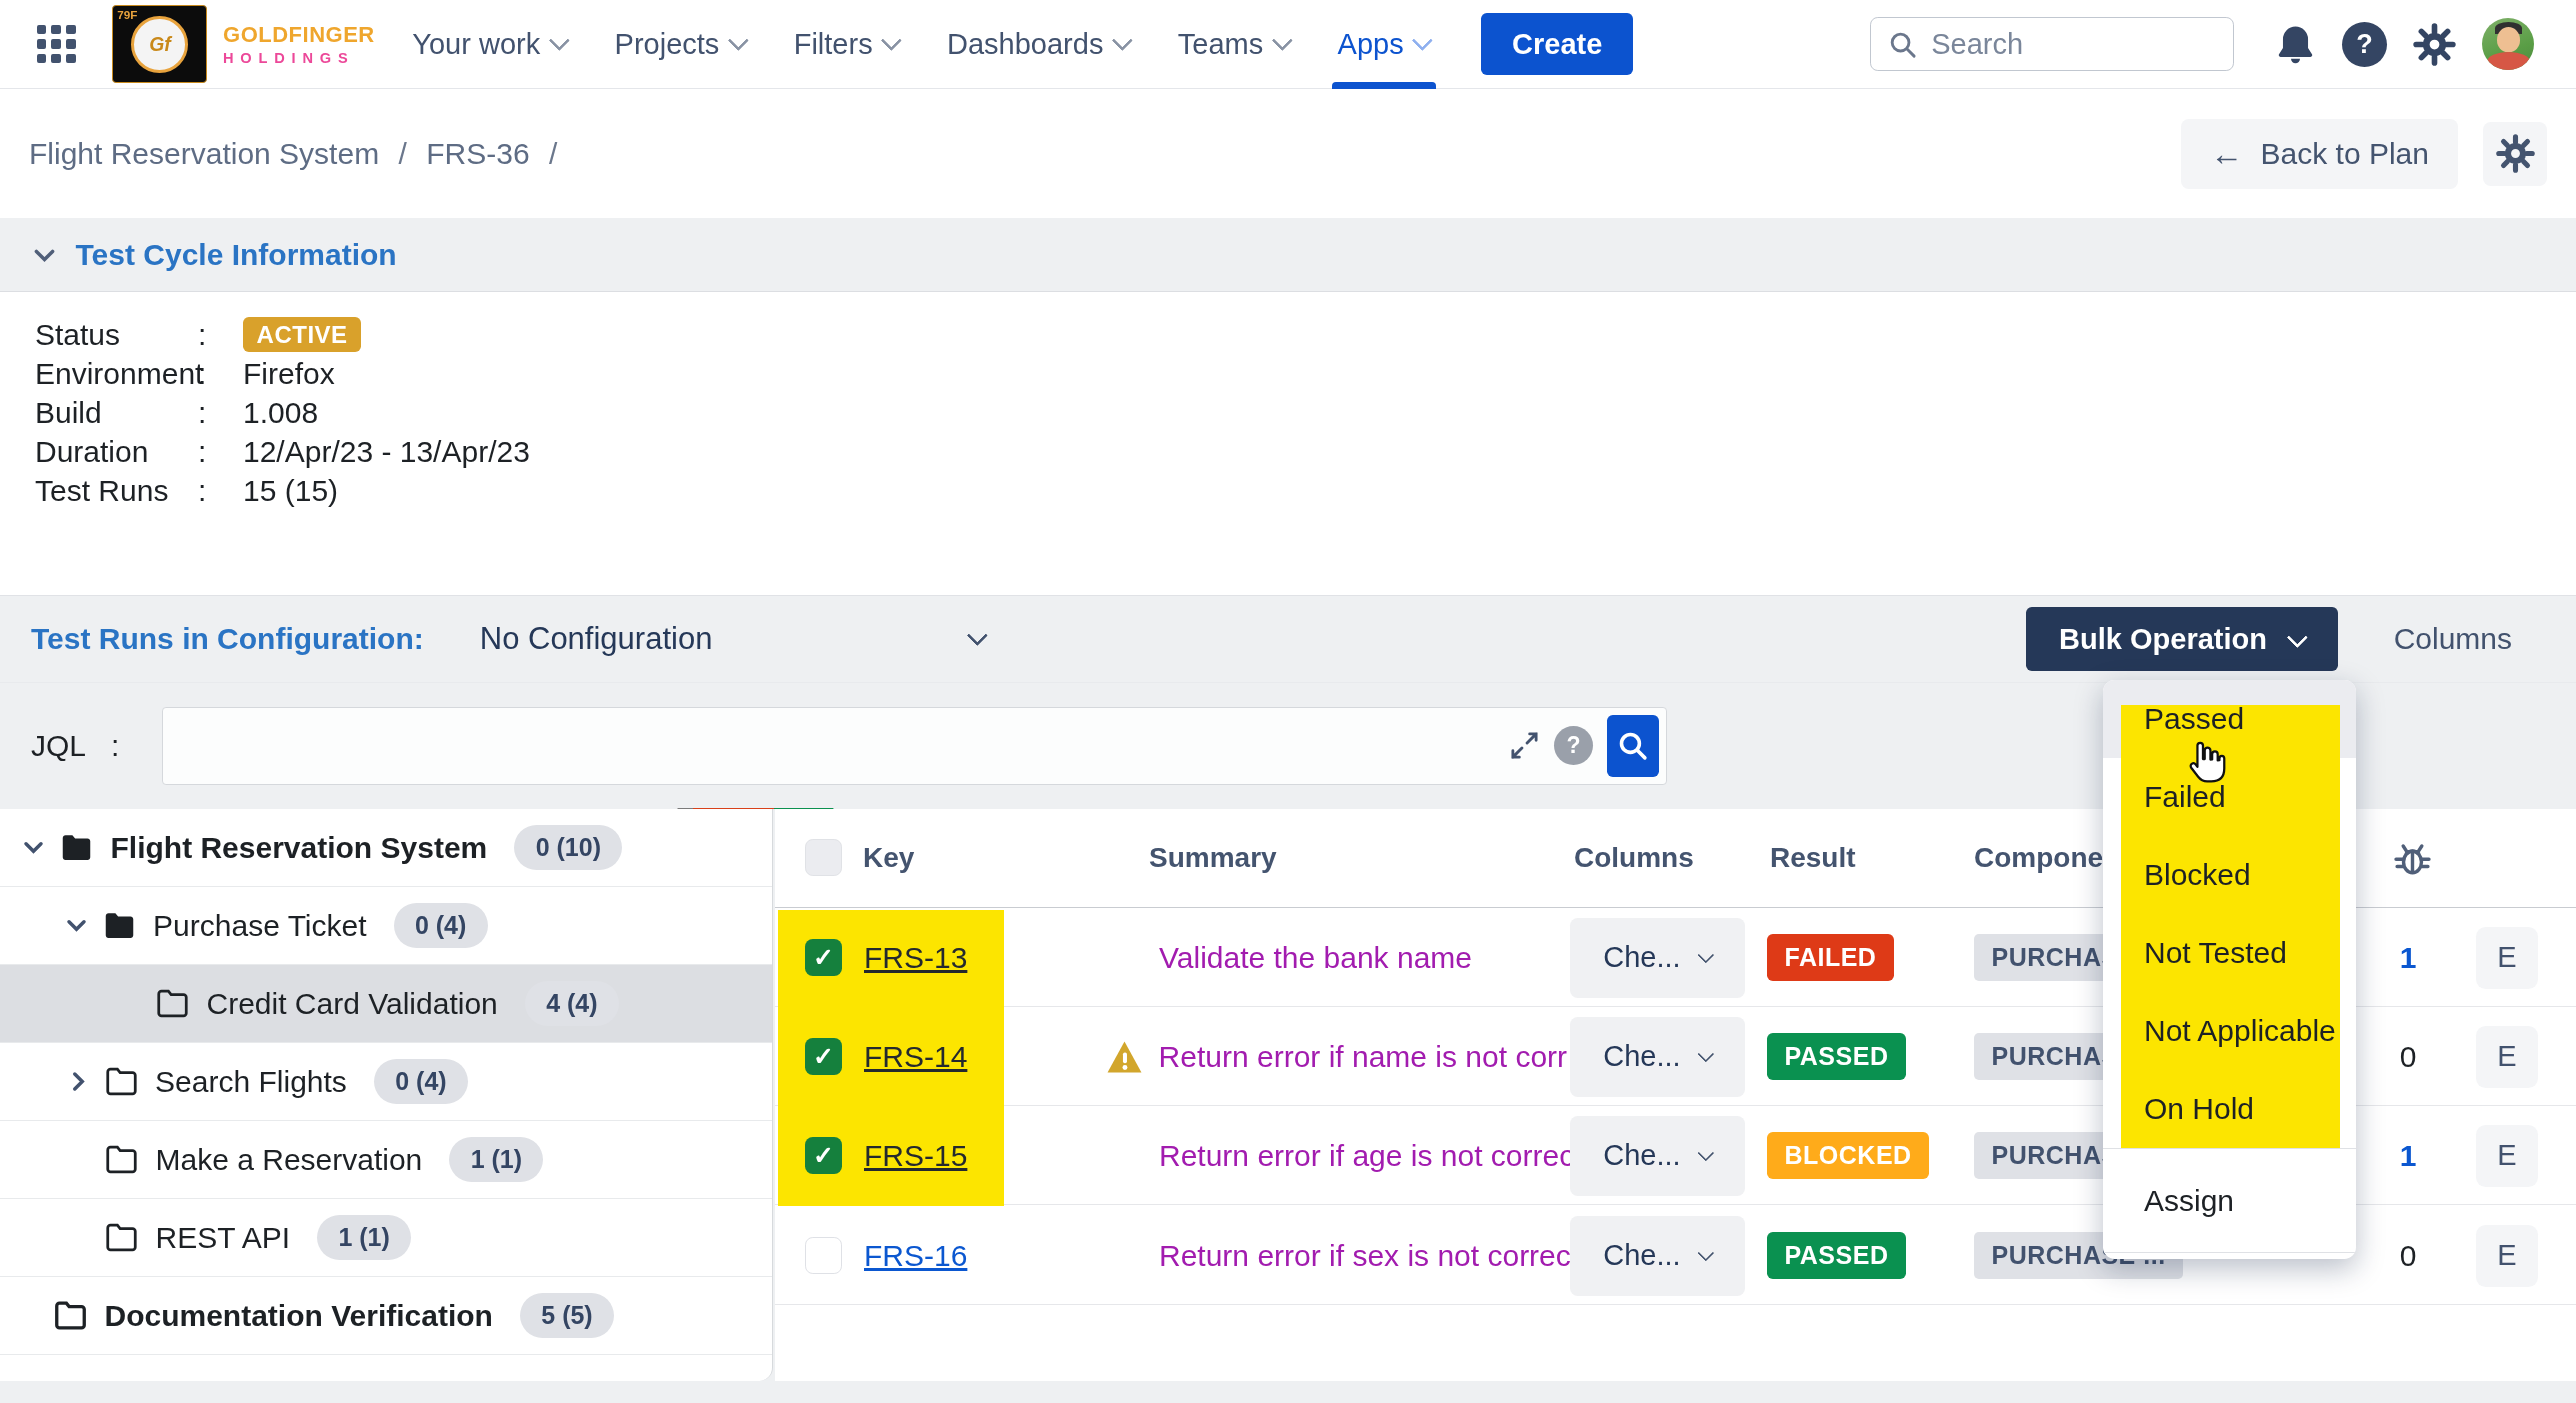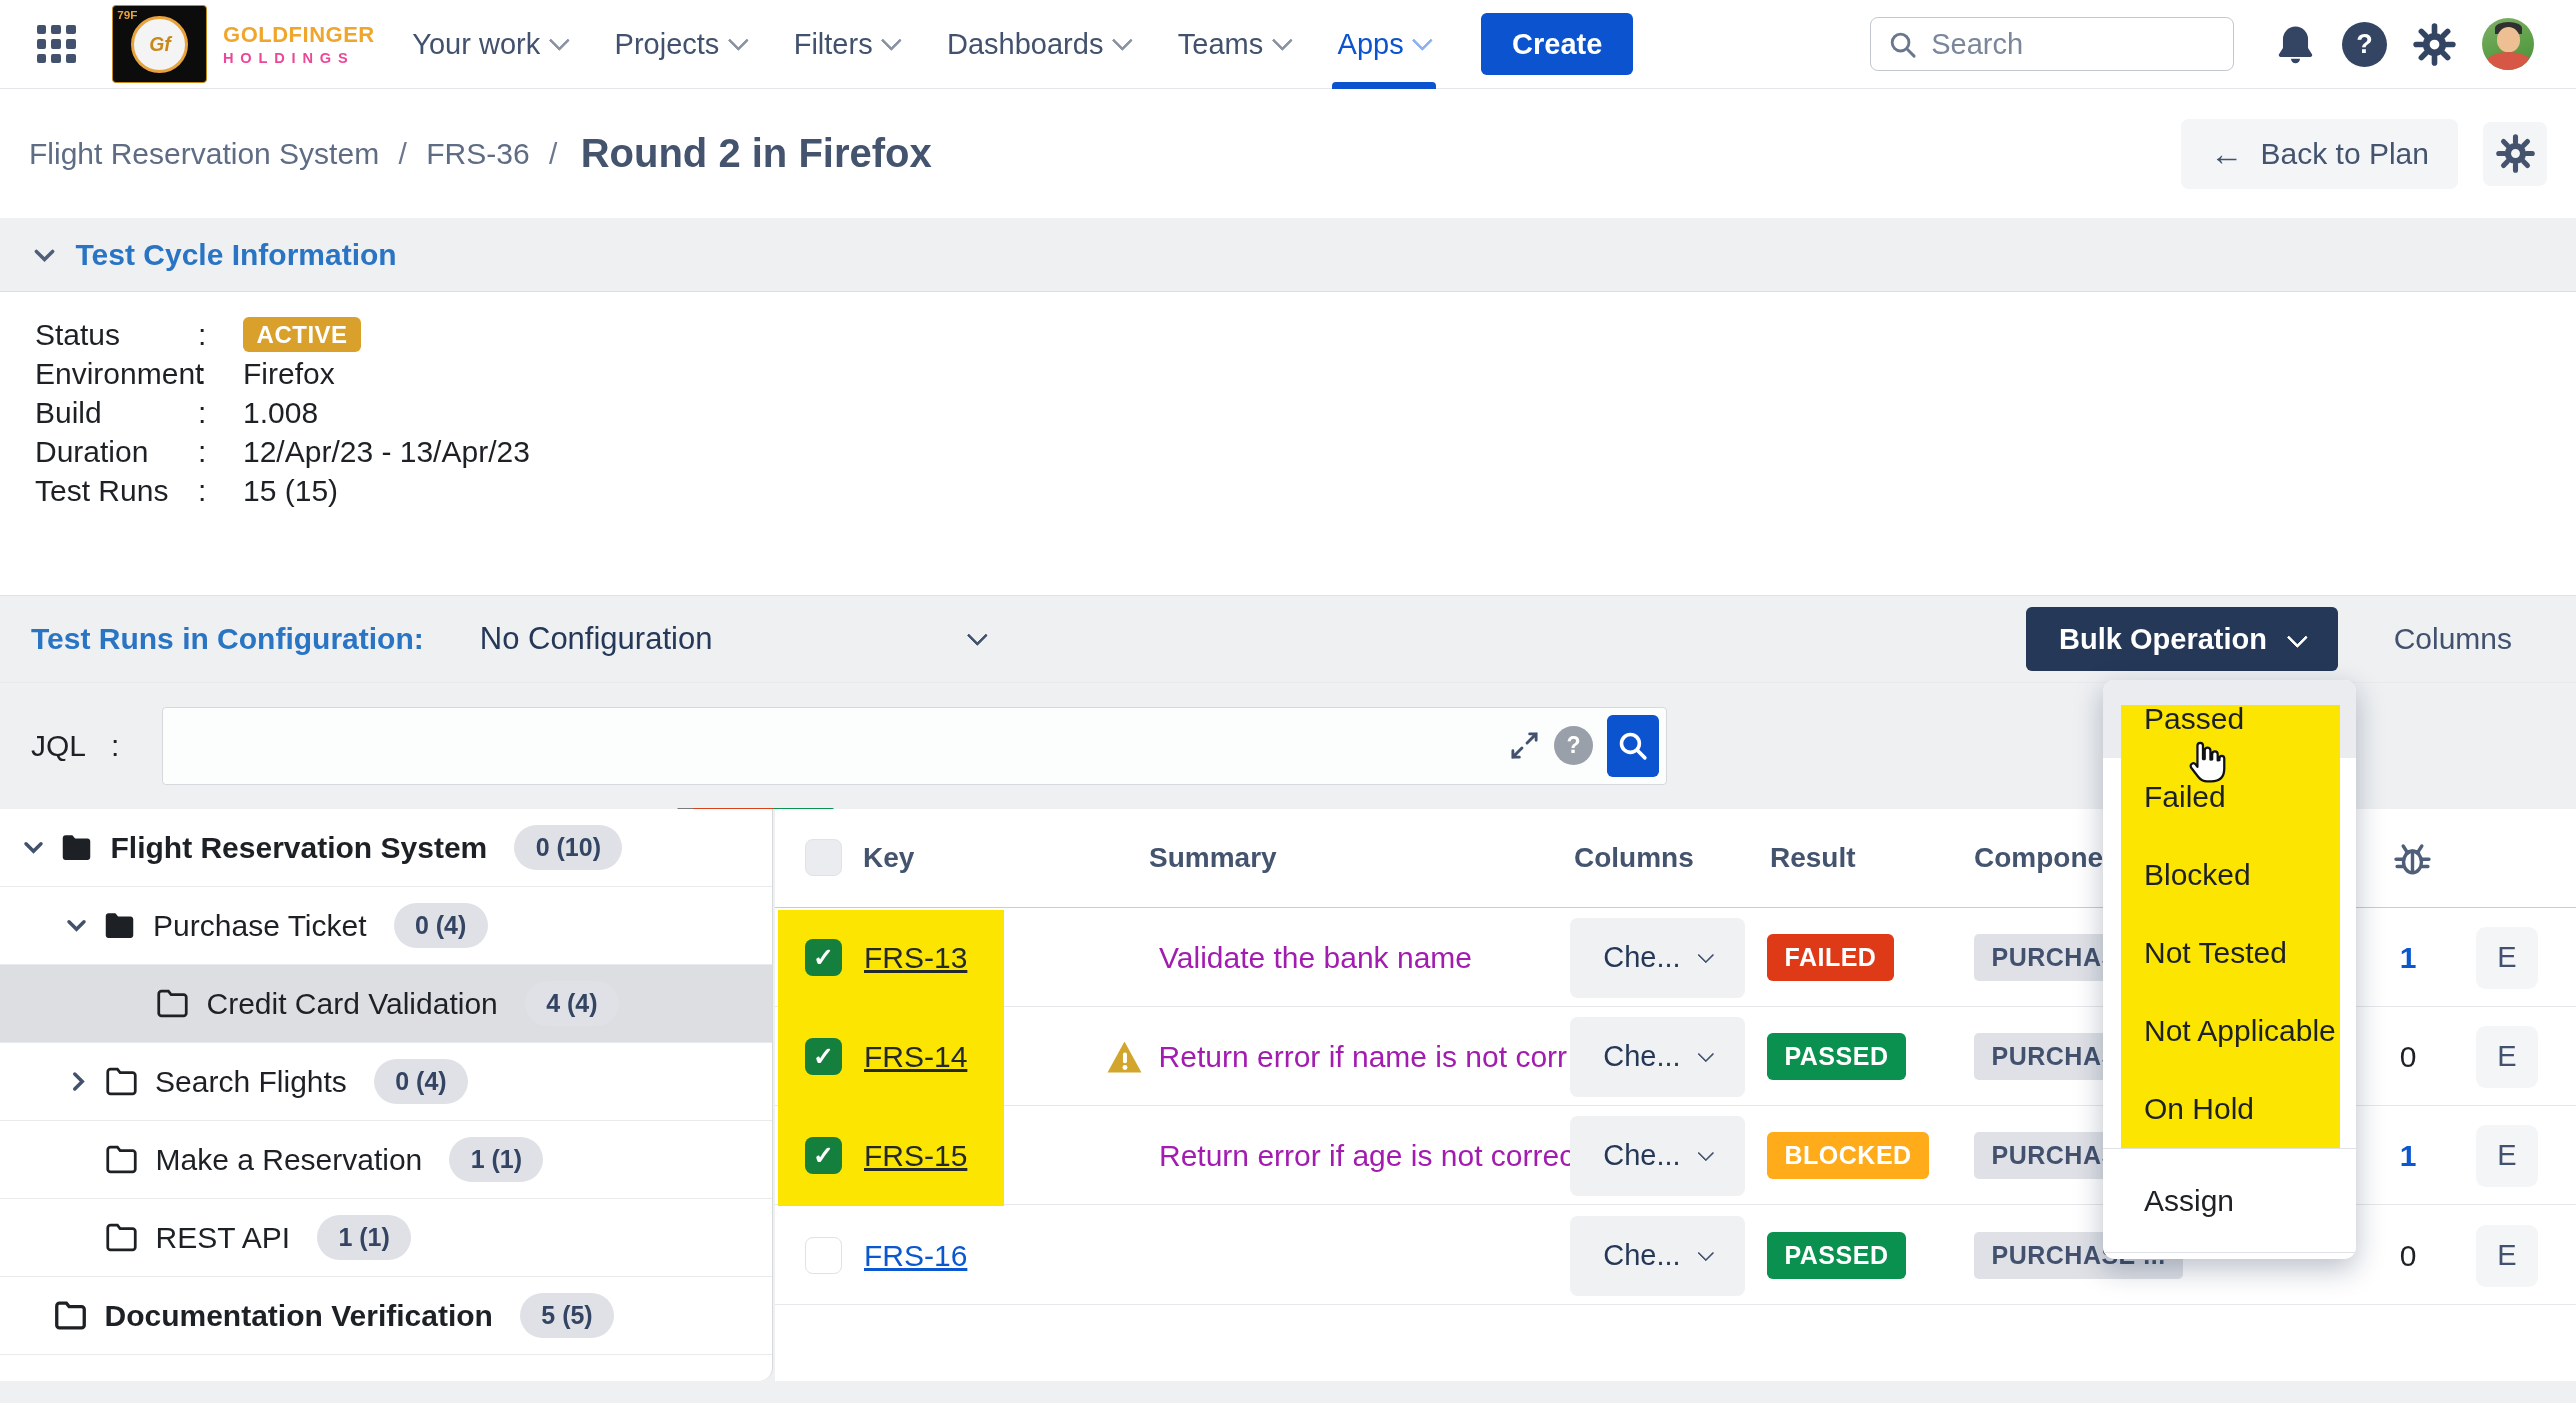--- a/index.html
+++ b/index.html
@@ -238,21 +238,20 @@
     <div class="face"></div>
     <div class="shirt"></div>
   </div>
 </div>
 
 <div class="crumbbar">
   <span class="crumb">Flight Reservation System</span>
   <span class="crumb-sep">/</span>
   <span class="crumb">FRS-36</span>
   <span class="crumb-sep">/</span>
-  <span class="page-title">Round 2 in Firefox</span>
   <div class="back-btn">
     <span class="back-arrow">←</span>
     <span>Back to Plan</span>
   </div>
   <div class="gear-btn">
     <svg viewBox="0 0 24 24" width="41" height="41" fill="none" stroke="#44546F" stroke-width="3" stroke-linecap="round">
         <circle cx="12" cy="12" r="4.4" stroke-width="3.6"></circle>
         <path d="M12 2.2v3.2M12 18.6v3.2M2.2 12h3.2M18.6 12h3.2M5 5l2.3 2.3M16.7 16.7 19 19M19 5l-2.3 2.3M7.3 16.7 5 19"></path>
       </svg>
   </div>
@@ -534,20 +533,23 @@
         </div>
     </div>
 
     <div class="trow" style="top:397px">
       <div class="cell" style="left:30px">
           <span class="checkbox unchecked"></span>
         </div>
       <div class="cell" style="left:89px">
           <span class="key-link blue">FRS-16</span>
         </div>
+      <div class="cell" style="left:384px">
+          <span class="summary-text">Return error if sex is not correc</span>
+        </div>
       <div class="cell" style="left:795px">
           <div class="tester-pill">
             <span>Che...</span>
             <span class="chev"></span>
           </div>
         </div>
       <div class="cell" style="left:992px">
           <span class="result-badge result-passed">PASSED</span>
         </div>
       <div class="cell" style="left:1199px">

